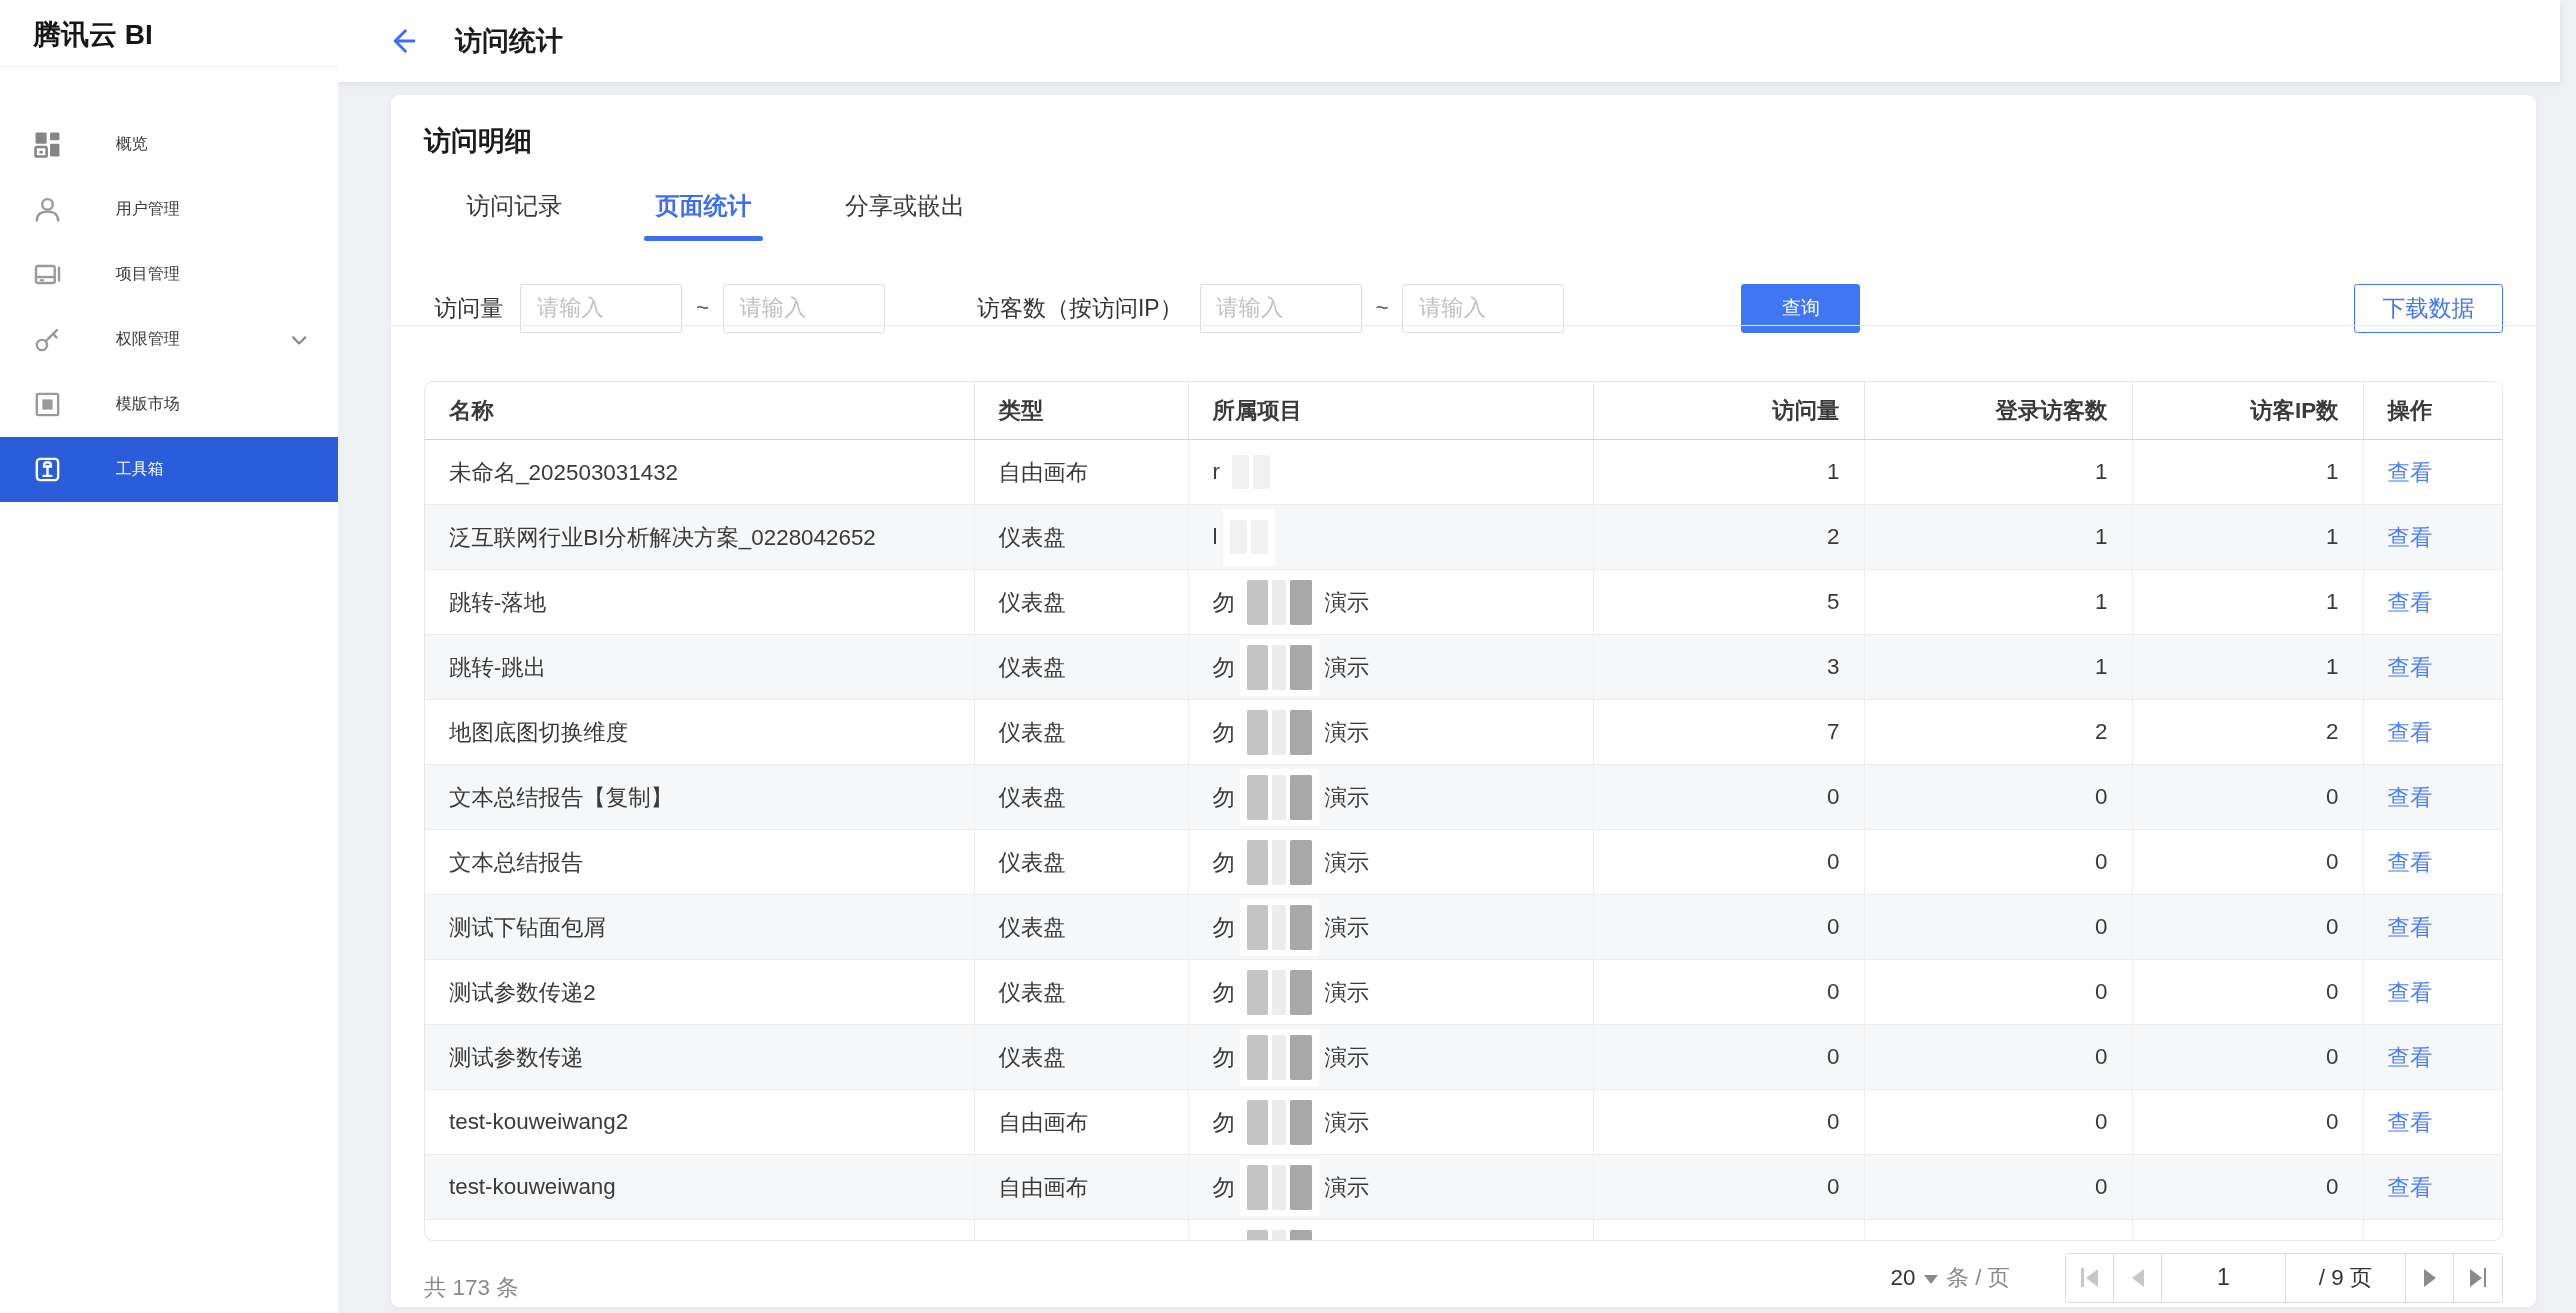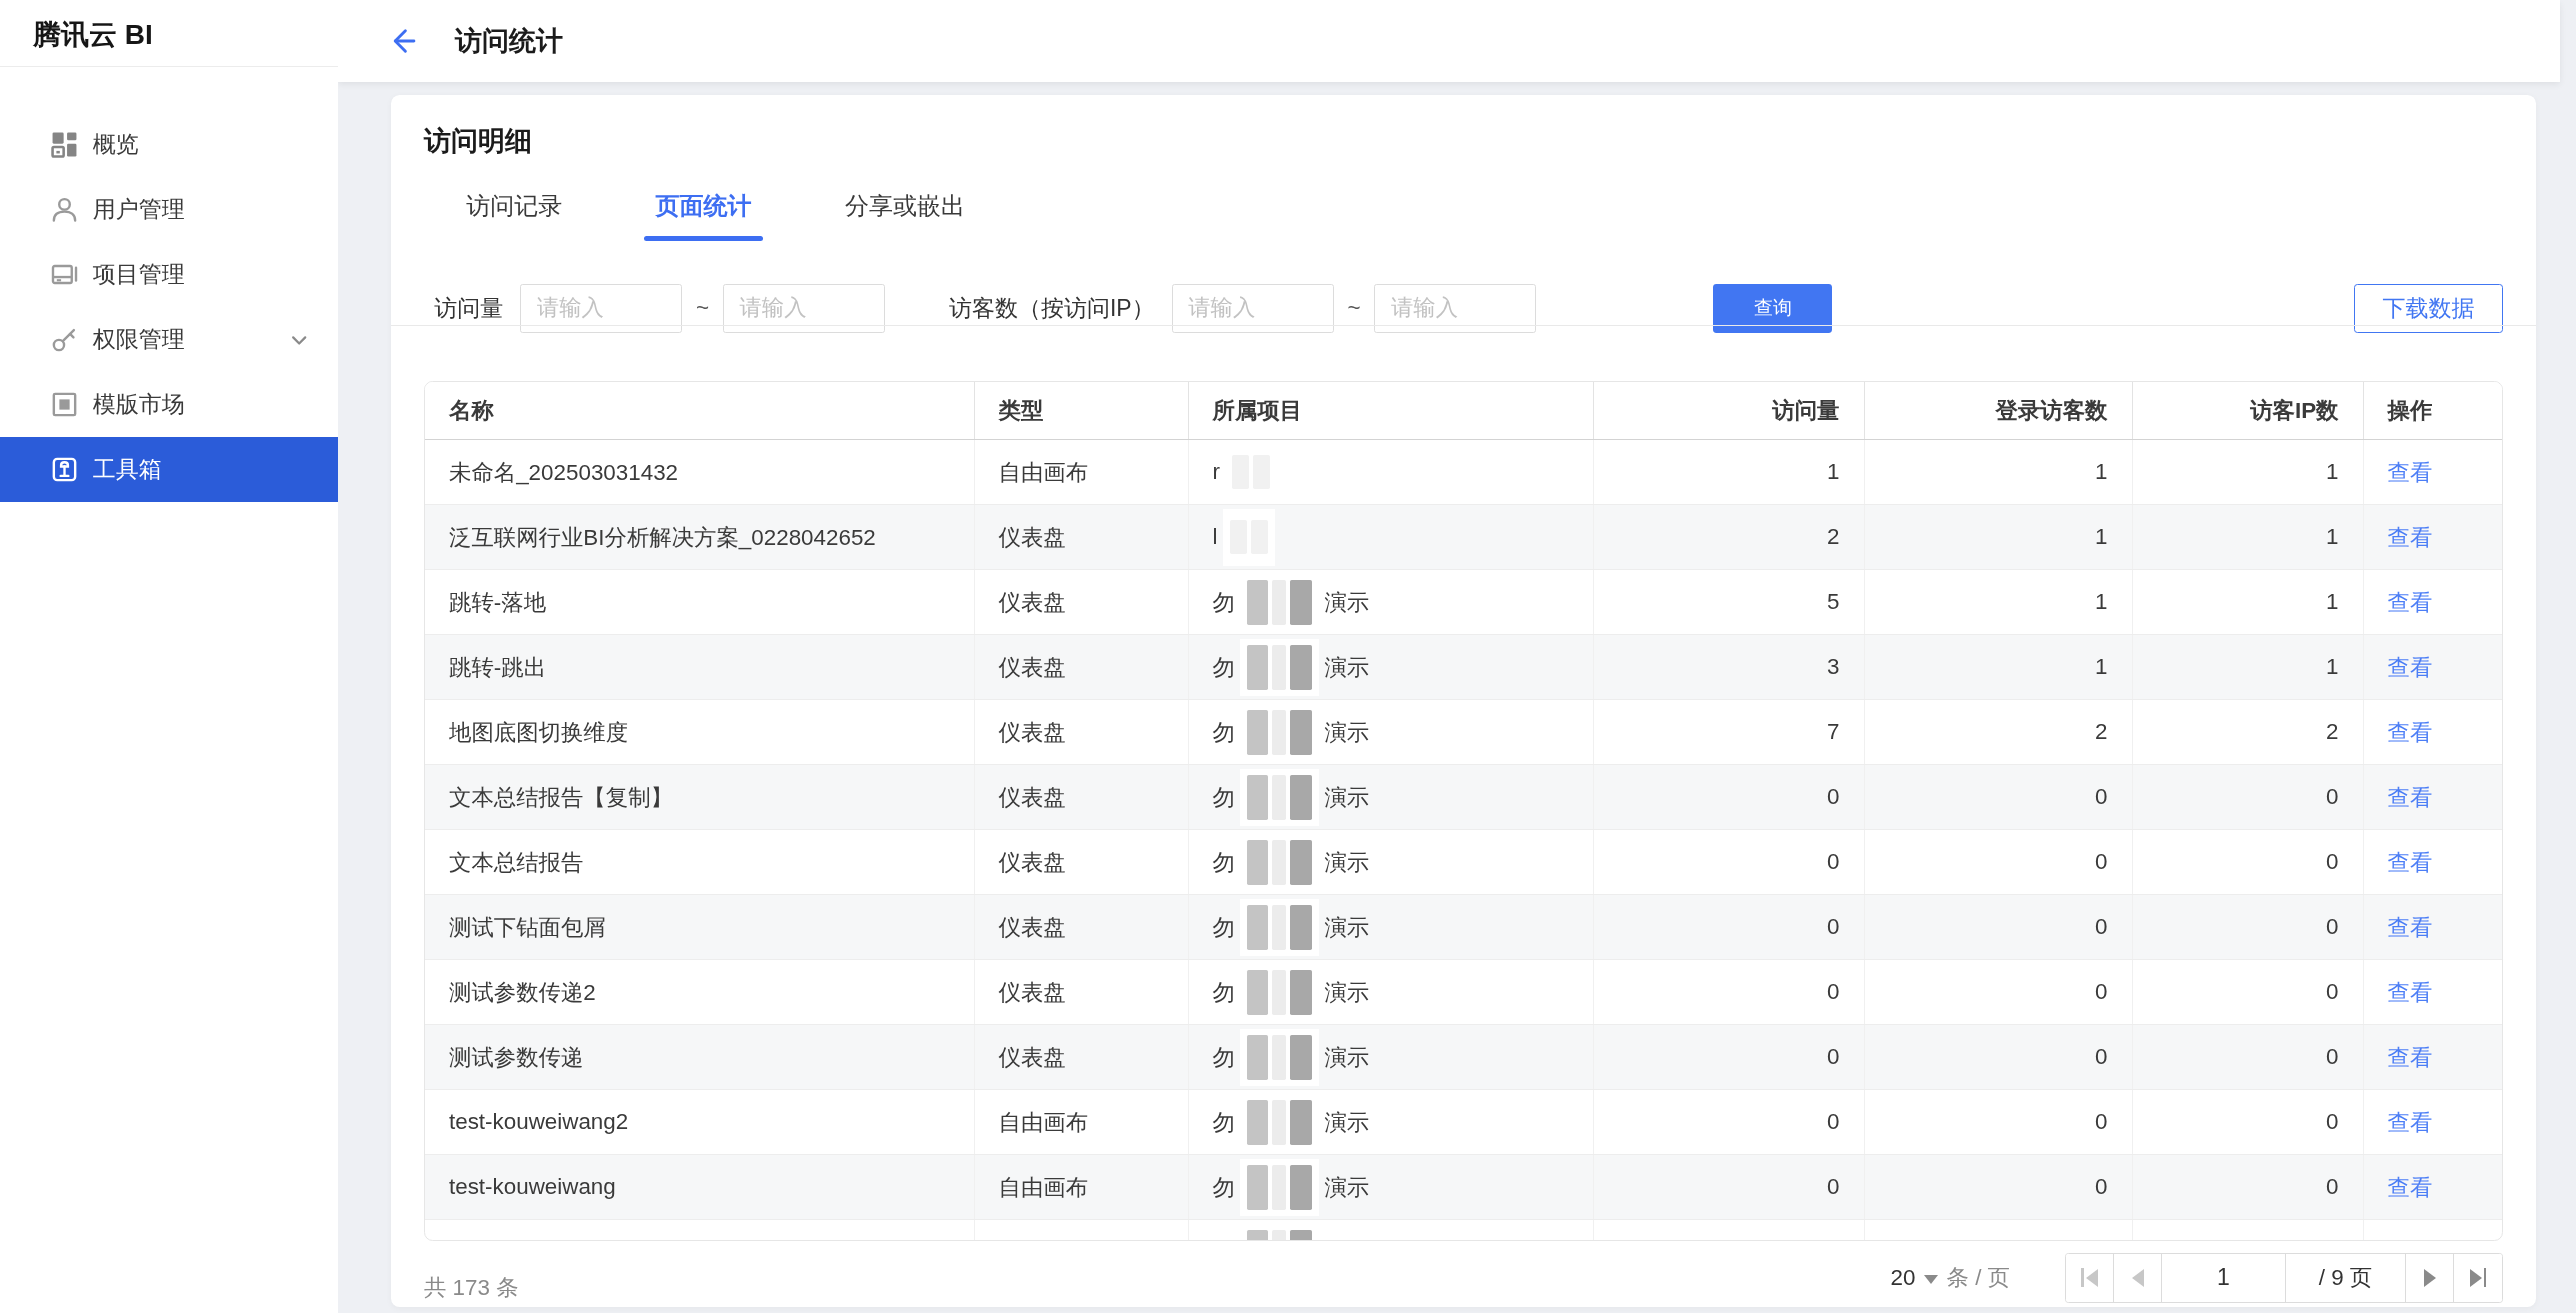--- a/index.html
+++ b/index.html
@@ -5,21 +5,21 @@
   * { margin:0; padding:0; box-sizing:border-box; }
   html,body { width:2576px; height:1314px; }
   body {
     font-family:"Liberation Sans","DejaVu Sans",sans-serif;
     background:#eef0f4; color:#333; overflow:hidden; position:relative;
   }
   
   .sidebar { position:absolute; left:0; top:0; width:338px; height:1314px; background:#fff; z-index:5; }
   .logo { height:67px; line-height:69px; padding-left:33px; font-size:28px; font-weight:700; color:#161616; border-bottom:0.9px solid #ececec; }
   .nav { padding-top:45px; }
-  .nav-item { height:65px; display:flex; align-items:center; padding-left:50px; position:relative; cursor:pointer; color:#3a3a3a; font-size:23px; }
+  .nav-item { height:65px; display:flex; align-items:center; padding-left:33px; position:relative; cursor:pointer; color:#3a3a3a; font-size:16px;gap:40px; }
   .nav-item .ic { width:29px; height:29px; margin-right:13.8px; flex:0 0 29px; display:flex; align-items:center; justify-content:center; }
   .nav-item.active { background:#2b5cd9; color:#fff; }
   .nav-item .chev { position:absolute; right:27.5px; top:50%; transform:translateY(-50%); }
   svg { display:block; }
   
   .topbar { position:absolute; left:338px; top:0; right:16px; height:82px; background:#fff; box-shadow:0 2.6px 6.9px rgba(0,0,0,0.07); display:flex; align-items:center; z-index:4; }
   .back-btn { margin-left:45px; width:38px; height:38px; display:flex; align-items:center; justify-content:center; cursor:pointer; }
   .page-title { margin-left:34px; font-size:27px; font-weight:700; color:#1b1b1b; }
   
   .main { position:absolute; left:338px; top:82px; right:0; bottom:0; background:#eef0f4; padding:13px 40px 6.9px 53px; }
@@ -30,21 +30,21 @@
   .tab { font-size:24px; color:#3a3a3a; padding:0 11.2px 19px 11.2px; cursor:pointer; position:relative; }
   .tab.active { color:#3d6ef2; font-weight:600; }
   .tab.active::after { content:""; position:absolute; left:0; right:0; bottom:0; height:4.3px; border-radius:2.6px; background:#3d6ef2; }
   .tabs-rule { position:absolute; left:0; right:0; top:230px; height:0.9px; background:#e9e9e9; }
   
   .filterbar { margin-top:43px; display:flex; align-items:center; }
   .f-label { font-size:23px; color:#333; margin-left:10.3px; }
   .f-input { width:162px; height:49px; border:1.7px solid #dcdcdc; border-radius:2.6px; margin-left:17px; font-size:22.4px; padding:0 15.5px; color:#333; outline:none; background:#fff; }
   .f-input::placeholder { color:#c2c2c2; }
   .tilde { margin:0 13.8px; color:#555; font-size:22.4px; }
-  .gap-lg { margin-left:64px; }
+  .gap-lg { margin-left:92px; }
   .btn-primary { margin-left:177px; width:119px; height:49px; background:#4176f2; color:#fff; font-size:19px; border:none; border-radius:3.4px; cursor:pointer; }
   .btn-outline { margin-left:auto; width:149px; height:49px; background:#fff; color:#4176f2; font-size:23px; border:1.7px solid #4176f2; border-radius:3.4px; cursor:pointer; }
   
   .table-wrap { margin-top:48px; height:860px; border:0.9px solid #e6e6e6; border-radius:8.6px; overflow:hidden; }
   table { width:100%; border-collapse:collapse; table-layout:fixed; }
   th, td { font-size:22.4px; color:#3a3a3a; height:64px; padding:0 0 0 24px; text-align:left; white-space:nowrap; overflow:hidden; }
   thead th { height:58px; font-weight:600; border-bottom:1.7px solid #d3d3d3; border-right:0.9px solid #e3e3e3; background:#fff; }
   thead th:last-child { border-right:none; }
   tbody td { border-bottom:0.9px solid #ededed; border-right:0.9px solid #f0f0f0; }
   tbody td:last-child { border-right:none; }

